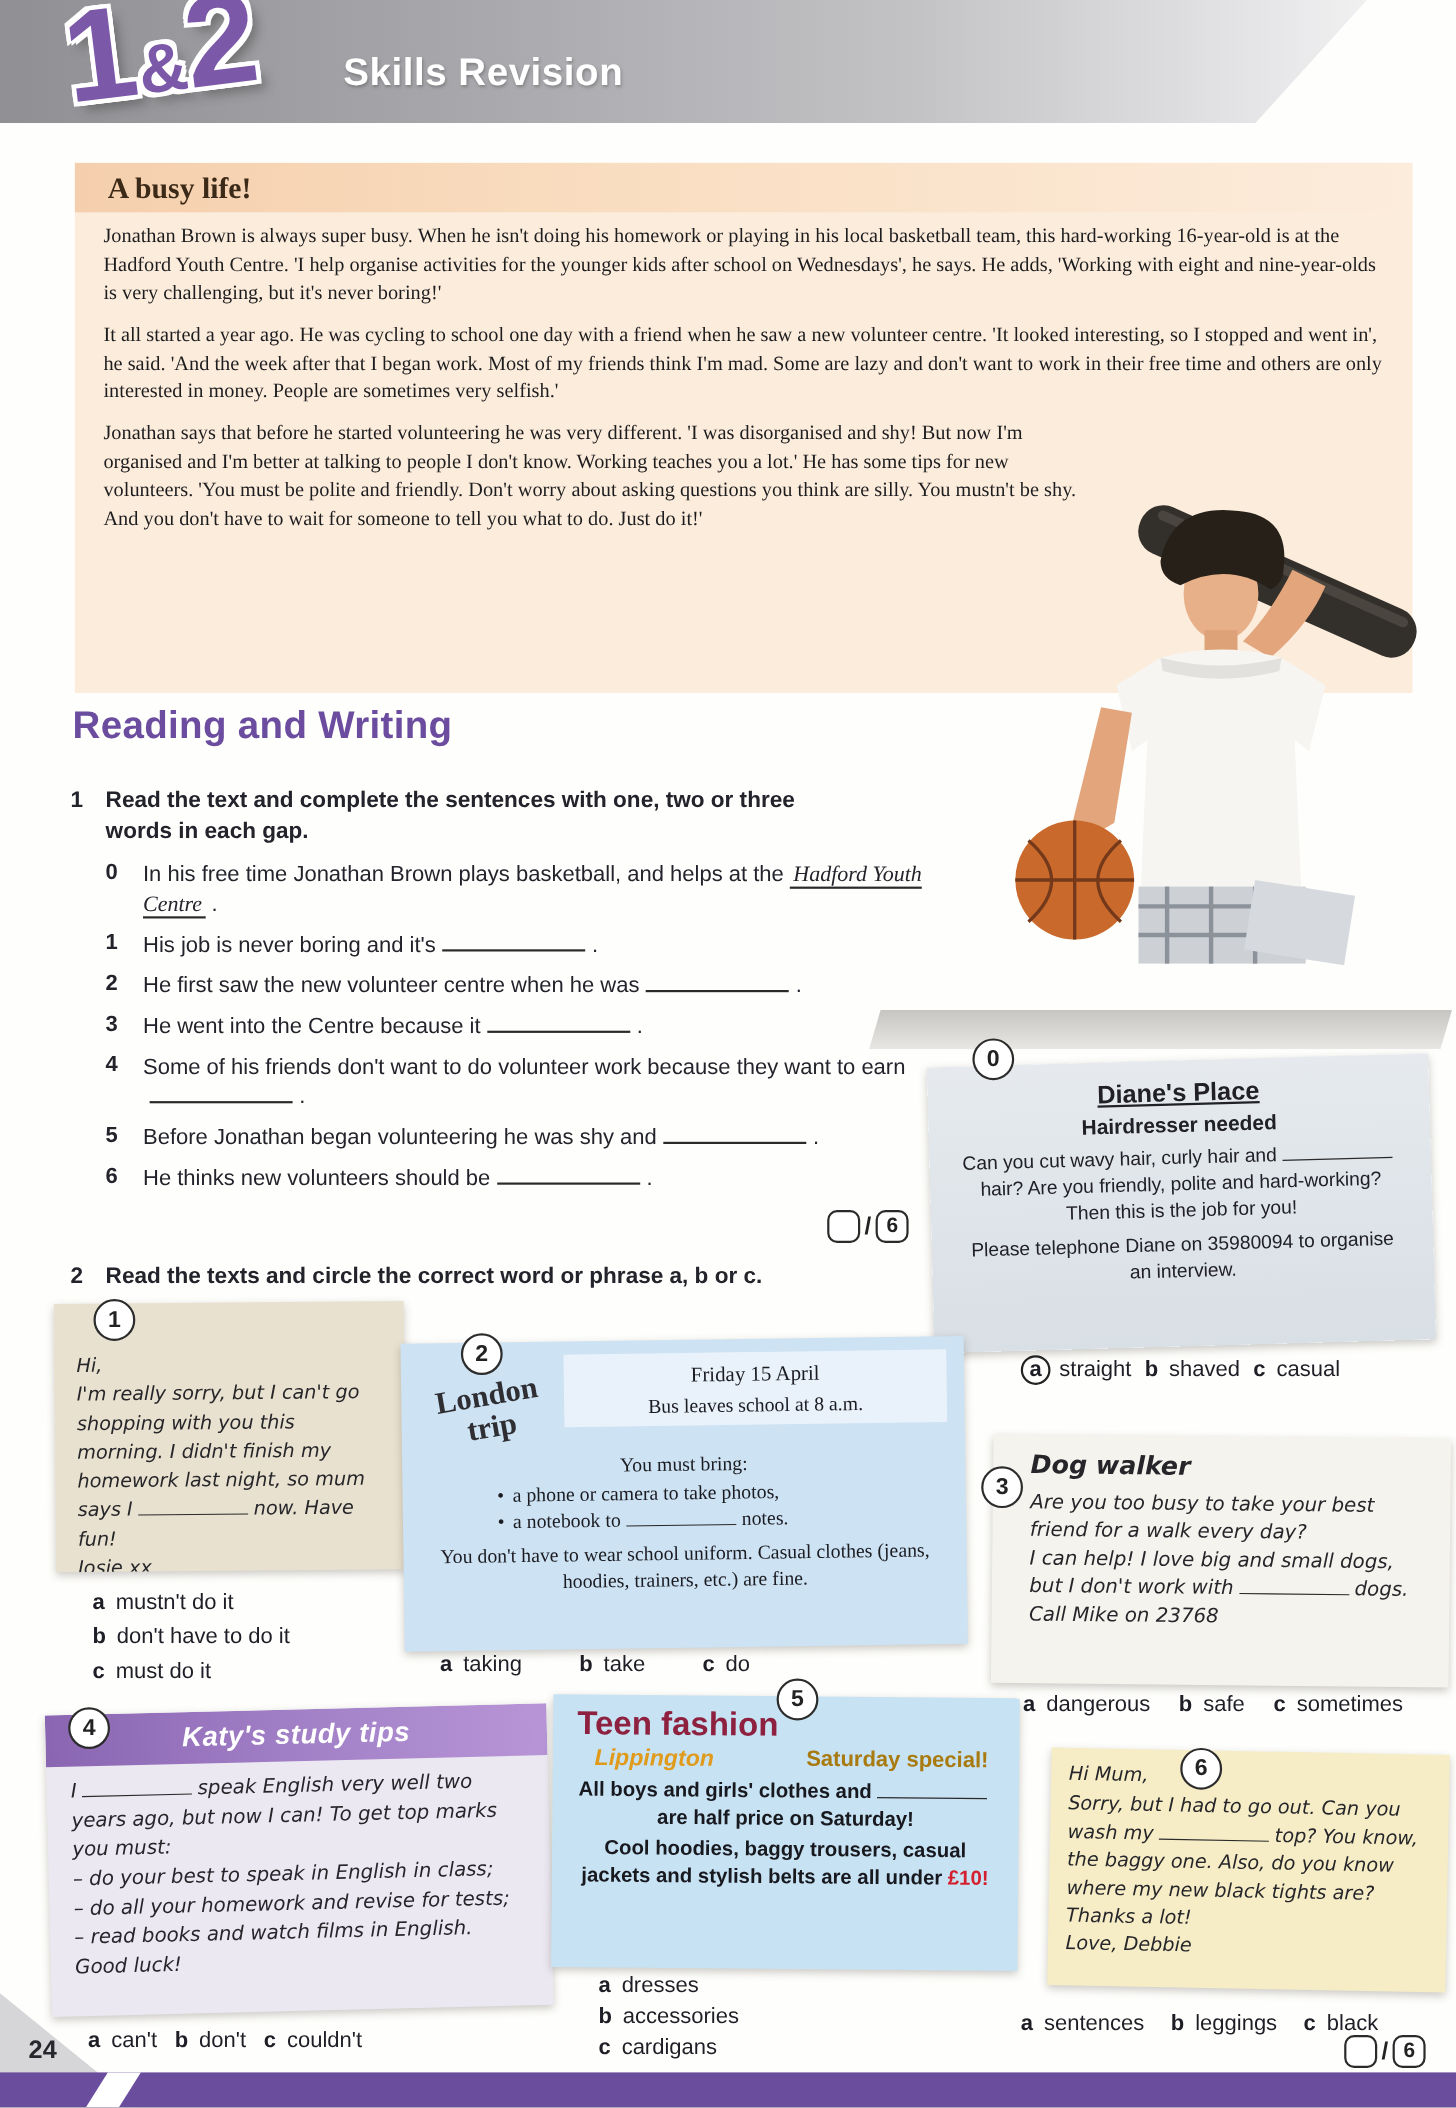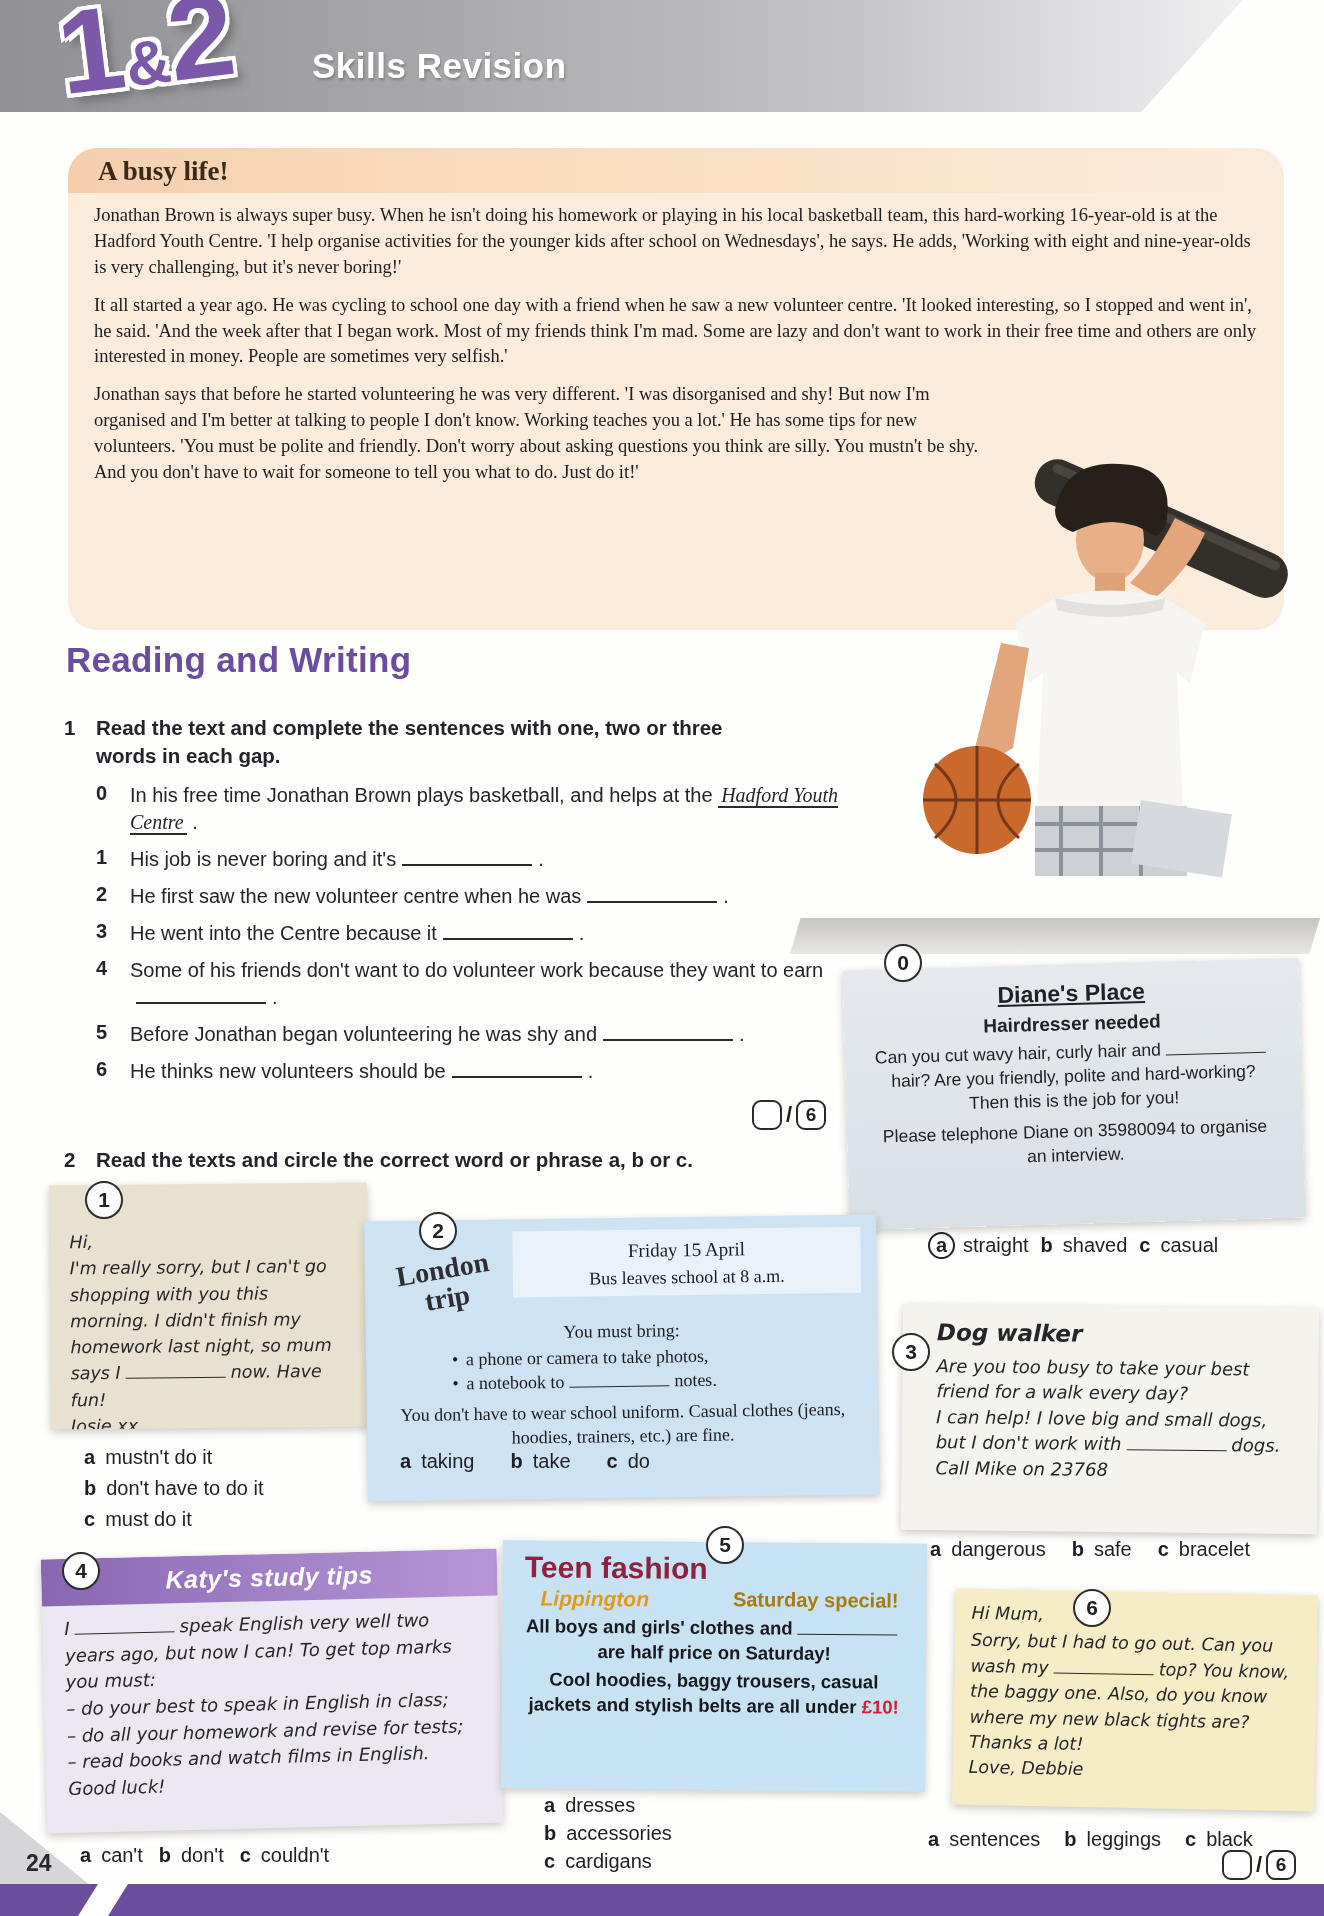--- a/index.html
+++ b/index.html
@@ -12,21 +12,21 @@
   .banner { position:absolute; left:0; top:0; width:1268px; height:112px; z-index:1;
     background:linear-gradient(90deg,#909094 0%,#a9a9ad 35%,#c2c2c5 65%,#e2e2e4 88%,#f3f3f4 100%);
     clip-path:polygon(0 0,98% 0,90% 100%,0 100%); }
   .unit { position:absolute; left:58px; top:-18px; z-index:3; font-weight:800; color:#7c59a8; transform:rotate(-7deg); line-height:1.05;
     text-shadow:-4px -4px 0 #fff,4px -4px 0 #fff,-4px 4px 0 #fff,4px 4px 0 #fff,0 -4px 0 #fff,0 4px 0 #fff,-4px 0 0 #fff,4px 0 0 #fff,7px 9px 10px rgba(60,60,60,.45); }
   .unit .d { font-size:118px; }
   .unit .amp { font-size:62px; }
   .header-title { position:absolute; left:312px; top:46px; z-index:2; color:#fff; font-size:35px; font-weight:700; letter-spacing:.5px; text-shadow:1px 2px 3px rgba(0,0,0,.25); }
 
   
-  .reading { position:absolute; left:68px; top:148px; width:1216px; height:482px; background:#fcecdc; z-index:1; padding:0 26px 10px; overflow:hidden;border-radius:29px; }
+  .reading { position:absolute; left:68px; top:148px; width:1216px; height:482px; background:#fcecdc; z-index:1; padding:0 26px 10px; overflow:hidden; }
   .reading-title { font-family:"Liberation Serif",serif; font-size:27px; font-weight:700; color:#3c2a18; padding:8px 10px 6px 30px; margin:0 -26px 10px;
     background:linear-gradient(90deg,#f5cfad 0%,#f9ddc0 40%,#fcecdc 100%); }
   .rp { font-family:"Liberation Serif",serif; font-size:18.5px; line-height:1.4; color:#1d1d1f; margin:0 0 12px; }
   .rp3 { width:905px; }
 
   
   .photo { position:absolute; left:905px; top:448px; width:415px; height:472px; z-index:2; }
   .photo svg { width:100%; height:100%; display:block; }
   .photo-shadow { position:absolute; left:790px; top:918px; width:530px; height:36px; z-index:1;
     background:linear-gradient(180deg,#c7c5c2,#e9e7e4); clip-path:polygon(2% 0,100% 0,98% 100%,0 100%); }
@@ -104,21 +104,21 @@
   .debbie-greeting { margin-bottom:2px; }
 
   
   .opts { position:absolute; z-index:5; font-size:20px; color:#1e1e26; }
   .opts-row { display:flex; align-items:center; }
   .opts-col .opt { display:block; margin-bottom:8px; }
   .opt .letter { font-weight:700; margin-right:10px; }
   .letter.circled { display:inline-flex; align-items:center; justify-content:center; width:27px; height:27px; border:2.2px solid #222; border-radius:50%; margin-right:8px; }
   .opts0 { left:928px; top:1232px; gap:12px; }
   .opts1 { left:84px;  top:1446px; }
-  .opts2 { left:400px; top:1450px; gap:36px; }
+  .opts2 { left:400px; top:1502px; gap:52px; }
   .opts3 { left:930px; top:1538px; gap:26px;align-items:center; }
   .opts4 { left:80px;  top:1844px; gap:16px; }
   .opts5 { left:544px; top:1794px; }
   .opts5 .opt { margin-bottom:5px; }
   .opts6 { left:928px; top:1828px; gap:24px; }
 
   
   .corner-bl { position:absolute; left:0; top:1812px; width:0; height:0; border-bottom:104px solid #d6d5d8; border-right:128px solid transparent; z-index:2; }
   .bottombar { position:absolute; left:0; top:1884px; width:1324px; height:32px; background:#6b4d9e; z-index:3; }
   .bottombar-notch { position:absolute; left:88px; top:1884px; width:30px; height:32px; background:#fff; transform:skewX(-32deg); z-index:4; }
@@ -278,21 +278,21 @@
 
   <div class="card card-dog hand">
     <div class="dog-title">Dog walker</div>
     <div>Are you too busy to take your best friend for a walk every day?</div>
     <div><span>I can help! I love big and small dogs, but I don't work with</span><span class="gap-s"></span><span>dogs.</span></div>
     <div>Call Mike on 23768</div>
   </div>
   <div class="opts opts-row opts3">
     <span class="opt"><span class="letter">a</span><span>dangerous</span></span>
     <span class="opt"><span class="letter">b</span><span>safe</span></span>
-    <span class="opt"><span class="letter">c</span><span>bracelet</span></span>
+    <span class="opt"><span class="letter">c</span><span>sometimes</span></span>
   </div>
 
   <div class="card card-katy">
     <div class="katy-banner">Katy's study tips</div>
     <div class="katy-body hand">
       <div><span>I</span><span class="gap-s"></span><span>speak English very well two years ago, but now I can! To get top marks you must:</span></div>
       <div>– do your best to speak in English in class;</div>
       <div>– do all your homework and revise for tests;</div>
       <div>– read books and watch films in English.</div>
       <div>Good luck!</div>

